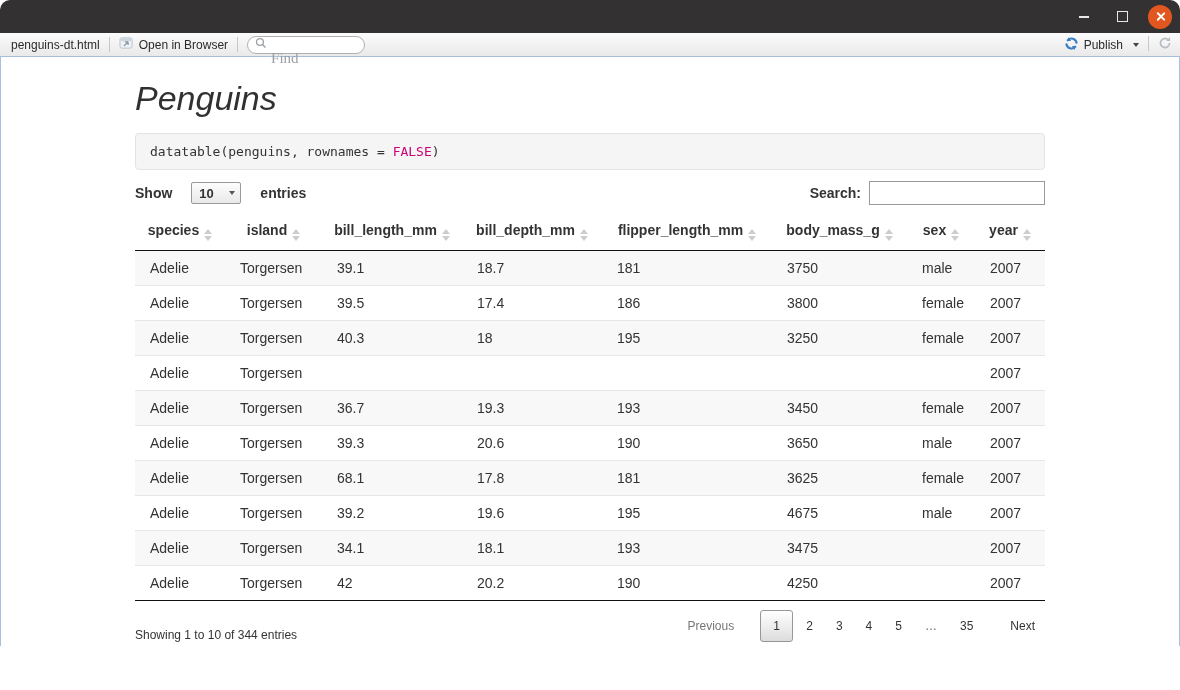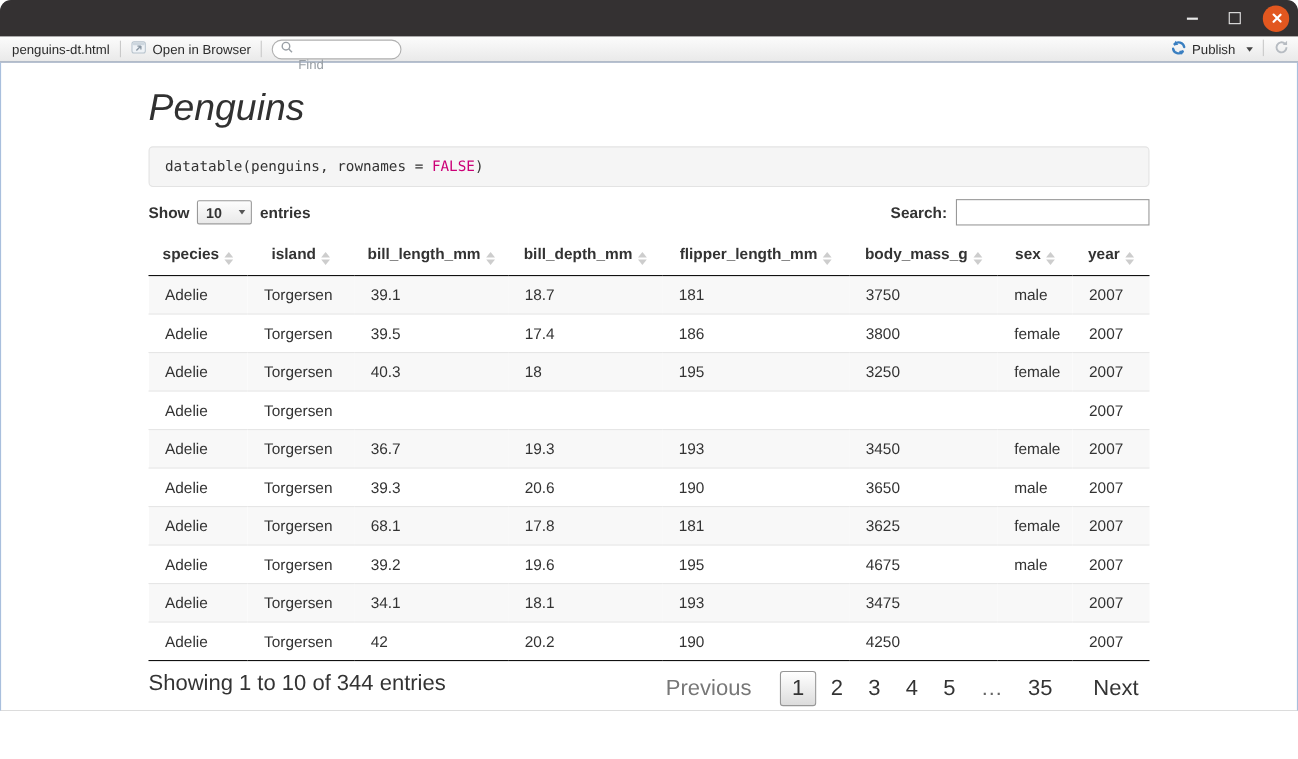--- a/index.html
+++ b/index.html
@@ -17,54 +17,54 @@
   .close-x::before,.close-x::after { content:""; position:absolute; left:5px; top:0; width:1.8px; height:11px; background:#fff; border-radius:1px; }
   .close-x::before { transform:rotate(45deg); }
   .close-x::after { transform:rotate(-45deg); }
 
   
   .toolbar { height:24px; background:linear-gradient(#fcfcfc,#e9e9e9); border-bottom:1px solid #a8bedf; display:flex; align-items:center; padding:0 8px; font-size:12px; color:#2b2b2b; }
   .tb-sep { width:1px; height:15px; background:#c9c9c9; margin:0 9px; }
   .tb-item { display:flex; align-items:center; gap:5px; white-space:nowrap; }
   .tb-filename { padding-left:3px; }
   .find-box { display:flex; align-items:center; gap:4px; border:1px solid #b0b0b0; border-radius:9px; background:#fff; height:18px; width:118px; padding:0 7px; }
-  .find-box input { border:none; outline:none; width:80px; font-size:12px; color:#333; background:transparent; font-family:Liberation Sans, sans-serif;margin-top:28px; }
+  .find-box input { border:none; outline:none; width:80px; font-size:15px; color:#333; background:transparent; font-family:Liberation Serif, serif;margin-top:28px; }
   .find-box input::placeholder { color:#9aa0a6; }
   .tb-right { margin-left:auto; display:flex; align-items:flex-start; }
   .caret-down { width:0; height:0; border-left:3.5px solid transparent; border-right:3.5px solid transparent; border-top:4.5px solid #444; margin-left:5px; }
 
   
   .pane { height:633px; background:#fff; border-left:1px solid #a9bfdd; border-right:1px solid #a9bfdd; border-bottom:1px solid #a9bfdd; overflow:hidden; }
   .container { width:910px; margin:0 auto; }
 
   h1.page-title { margin-top:22px; font-size:34px; font-weight:500; color:#313131; letter-spacing:0;font-style:italic; }
   .code-block { margin-top:15px; background:#f5f5f5; border:1px solid #e3e3e3; border-radius:4px; padding:10px 14px; font-family:"DejaVu Sans Mono",monospace; font-size:13px; color:#333; }
   .code-keyword { color:#cc0077; }
 
   .dt-controls { margin-top:11px; display:flex; justify-content:space-between; align-items:center; font-size:14px; font-weight:700; color:#333; }
-  .dt-length { display:flex; align-items:center; gap:7px; }
+  .dt-length { display:flex; align-items:center; gap:19px; }
   .select-wrap { position:relative; display:inline-block; }
   .entries-select { appearance:none; -webkit-appkit-appearance:none; -webkit-appearance:none; width:50px; height:22px; border:1px solid #999; border-radius:2px; background:linear-gradient(#fdfdfd,#e9e9e9); font-family:"Liberation Sans",sans-serif; font-size:13px; font-weight:700; color:#333; padding:0 16px 0 7px; }
   .select-wrap::after { content:""; position:absolute; right:6px; top:9px; border-left:3.5px solid transparent; border-right:3.5px solid transparent; border-top:4.5px solid #555; pointer-events:none; }
   .dt-search { display:flex; align-items:center; gap:8px; }
   .dt-search input { width:176px; height:24px; border:1px solid #999; background:#fff; font-size:13px; padding:0 6px; font-family:"Liberation Sans",sans-serif; color:#333; }
 
   table.dt { margin-top:8px; width:910px; border-collapse:collapse; table-layout:fixed; font-size:14px; color:#333; border-bottom:1px solid #111; }
   table.dt thead th { font-weight:700; text-align:center; padding:9px 4px; border-bottom:1px solid #111; white-space:nowrap; cursor:pointer; }
   .sort-icon { display:inline-flex; flex-direction:column; gap:2px; margin-left:5px; vertical-align:1px; }
   .sort-icon i { display:block; width:0; height:0; border-left:4px solid transparent; border-right:4px solid transparent; }
   .sort-icon .up { border-bottom:5px solid #cdcdcd; }
   .sort-icon .dn { border-top:5px solid #cdcdcd; }
   table.dt tbody td { padding:9px 15px; white-space:nowrap; overflow:hidden; }
   table.dt tbody tr { border-top:1px solid #e6e6e6; }
   table.dt tbody tr.stripe { background:#f8f8f8; }
   table.dt td.num { }
   .col-0{width:90px}.col-1{width:97px}.col-2{width:140px}.col-3{width:140px}.col-4{width:170px}.col-5{width:135px}.col-6{width:68px}.col-7{width:70px}
 
-  .dt-footer { margin-top:9px; display:flex; justify-content:space-between; align-items:flex-start; font-size:20px; color:#333; }
+  .dt-footer { margin-top:9px; display:flex; justify-content:space-between; align-items:flex-end; font-size:12px; color:#333; }
   .pagination { display:flex; align-items:center; }
   .pg-btn { display:inline-flex; align-items:center; justify-content:center; min-width:22px; height:32px; padding:0 9px; margin-left:3px; color:#333; border:1px solid transparent; border-radius:3px; cursor:pointer; }
   .pg-btn.disabled { color:#777; cursor:default; }
   .pg-btn.ellipsis { color:#666; cursor:default; }
   .pg-btn.current { border:1px solid #979797; background:linear-gradient(#ffffff,#dcdcdc); min-width:33px; }
   .pg-prev { margin-right:13px; }
   .pg-next { margin-left:17px; }
 </style>
 </head>
 <body>

